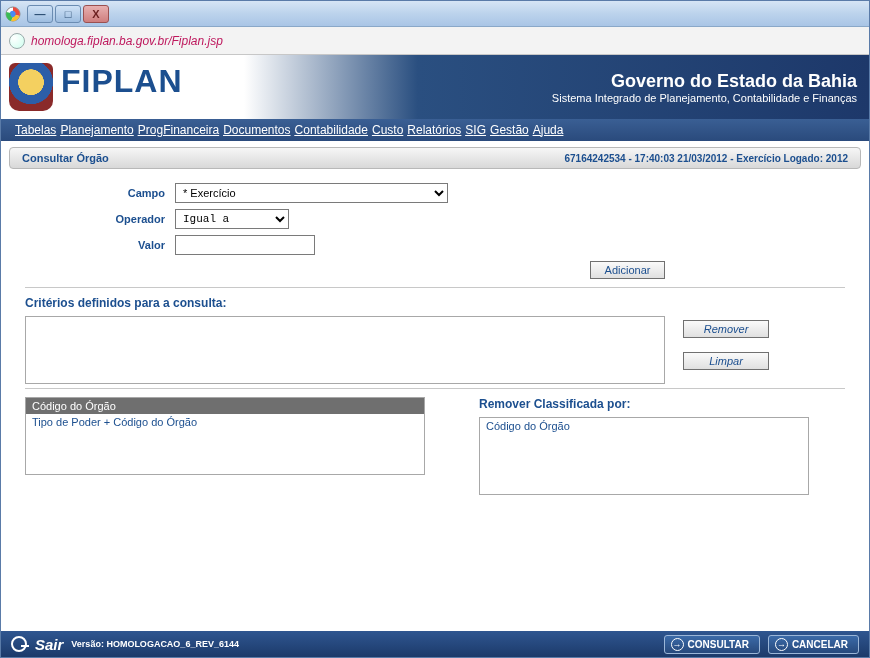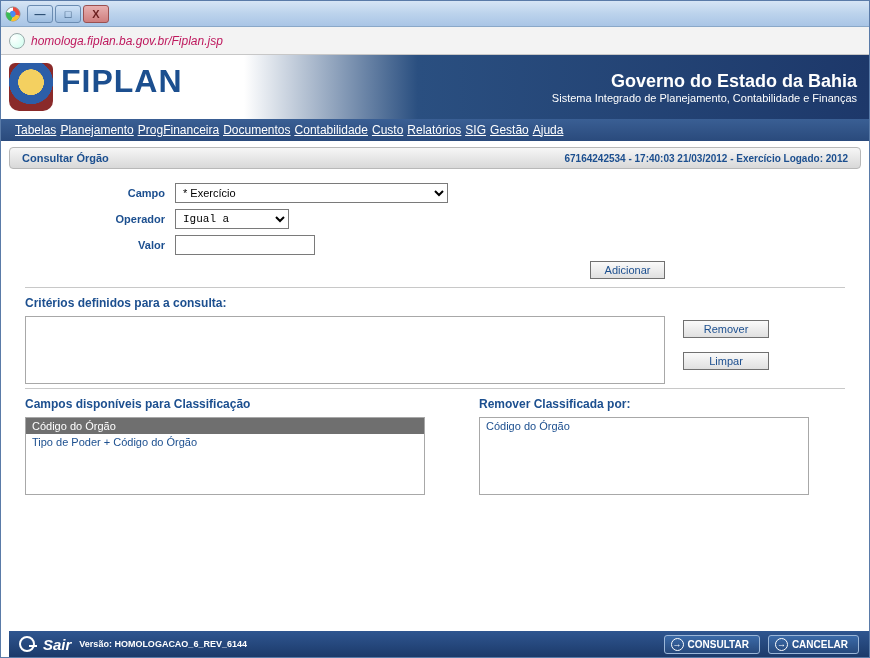--- a/index.html
+++ b/index.html
@@ -129,35 +129,35 @@
   }
   .btn-add-row { display:flex; justify-content:center; margin-left:385px; margin-top:4px; margin-bottom:8px;}
   hr.sep { border:none; border-top:1px solid #c8c8c8; margin:4px 0 8px 0; }
   .criteria-block { display:flex; gap:18px; align-items:flex-start; }
   .criteria-textarea {
     width:640px; height:68px;
     border:1px solid #a8a8a8; background:#fff; resize:none;
     font-family:inherit; font-size:11px;
   }
   .crit-buttons { display:flex; flex-direction:column; gap:14px; margin-top:4px; }
-  .crit-buttons .btn { width:86px; }
+  .crit-buttons .btn { width:86px;font-style:italic; }
   .class-row { display:flex; gap:54px; margin-top:4px; }
   .class-col { flex:0 0 auto; }
   .listbox {
     border:1px solid #a8a8a8; background:#fff;
     width:400px; height:78px; overflow-y:scroll;
     font-size:11px;
   }
   .listbox .item { padding:2px 6px; color:#1c4f8f; cursor:pointer;}
   .listbox .item.selected { background:#6f6f6f; color:#fff; }
   .listbox2 { width:330px; height:78px; border:1px solid #a8a8a8; background:#fff; overflow-y:scroll; }
   .listbox2 .item { padding:2px 6px; color:#1c4f8f; }
   
   .footer {
-    position:absolute; bottom:1px; left:9px; right:1px;
+    position:absolute; bottom:1px; left:1px; right:1px;
     height:26px;
     background: linear-gradient(to bottom,#2f5690,#1c3a6a);
     display:flex; align-items:center; justify-content:space-between;
     padding:0 10px;
     color:#fff;
   }
   .footer-left { display:flex; align-items:center; gap:8px; }
   .exit-icon {
     width:16px; height:16px; border:2px solid #fff; border-radius:50%;
     position:relative;
@@ -270,21 +270,20 @@
       <div class="crit-buttons">
         <button class="btn">Remover</button>
         <button class="btn">Limpar</button>
       </div>
     </div>
 
     <hr class="sep">
 
     <div class="class-row">
       <div class="class-col">
-        <div class="section-title">Campos disponíveis para Classificação</div>
         <div class="listbox">
           <div class="item selected">Código do Órgão</div>
           <div class="item">Tipo de Poder + Código do Órgão</div>
         </div>
       </div>
       <div class="class-col">
         <div class="section-title">Remover Classificada por:</div>
         <div class="listbox2">
           <div class="item">Código do Órgão</div>
         </div>

